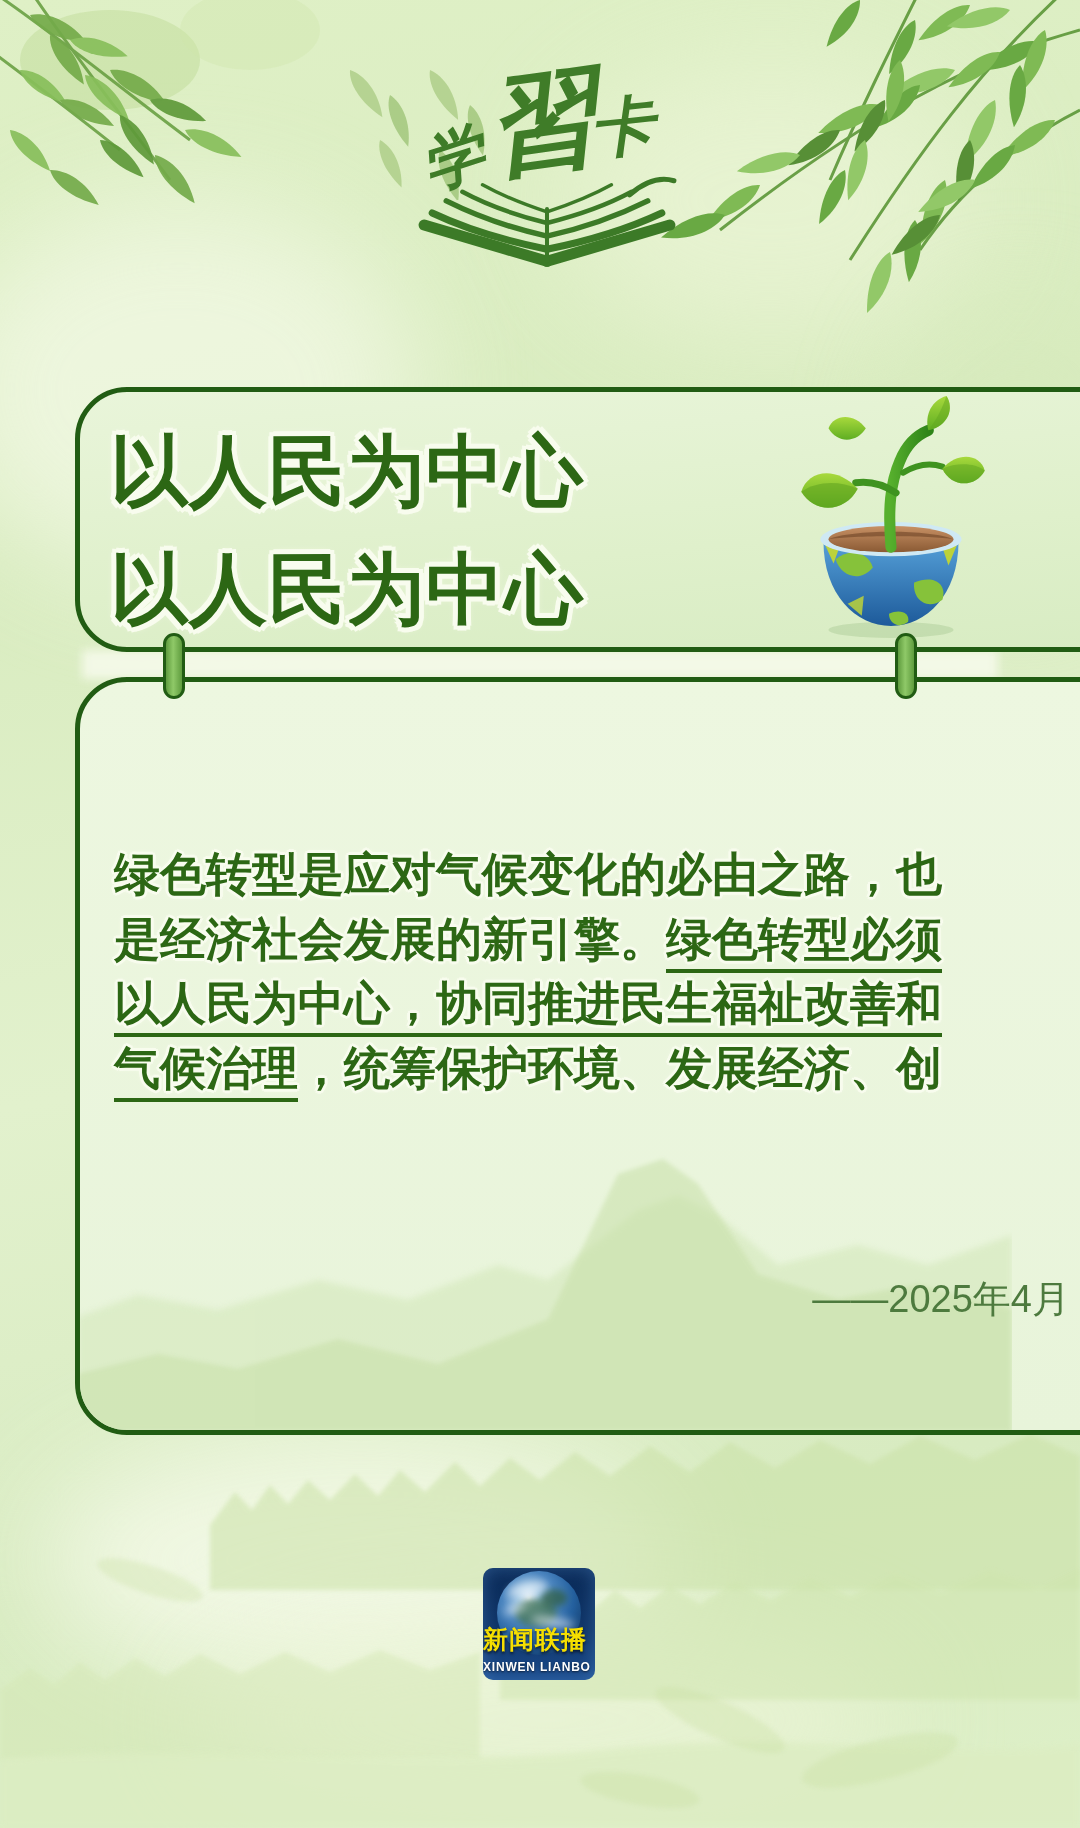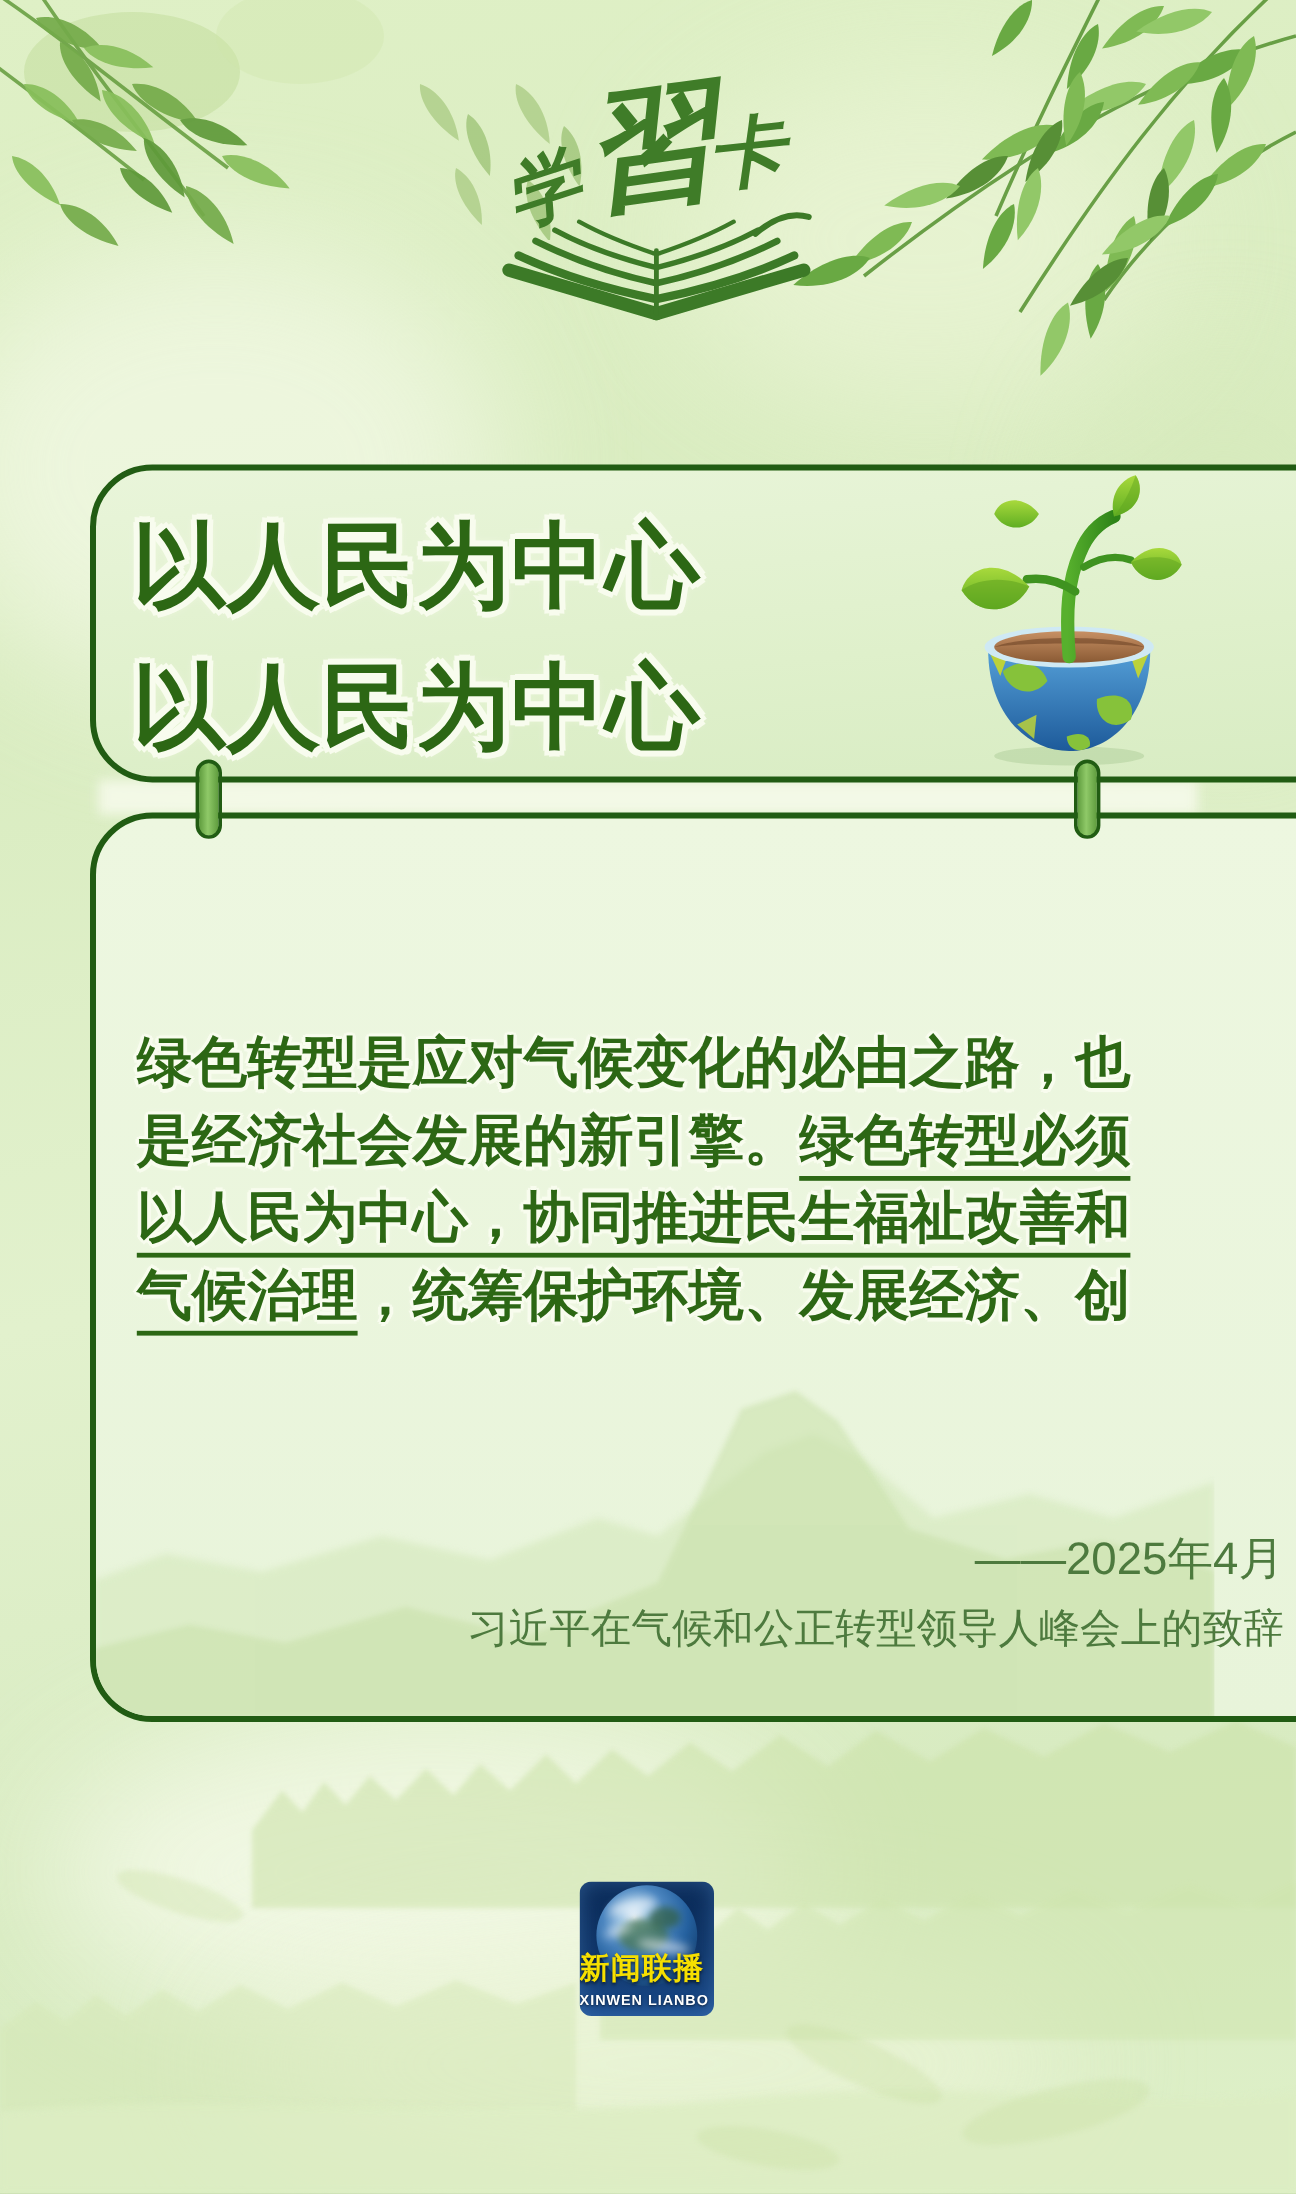--- a/index.html
+++ b/index.html
@@ -22,21 +22,21 @@
   .card2{top:677px;height:758px;background:linear-gradient(180deg,#edf7e0 0%,#e8f4da 100%);overflow:hidden;}
   .titleline{position:absolute;left:30px;line-height:1;font-size:78px;font-weight:900;letter-spacing:1px;color:#2c6714;white-space:nowrap;
     text-shadow:5px 0 #f8fcee,-5px 0 #f8fcee,0 5px #f8fcee,0 -5px #f8fcee,4px 4px #f8fcee,-4px -4px #f8fcee,4px -4px #f8fcee,-4px 4px #f8fcee,0 0 10px #f8fcee;}
   .t1{top:40px;} .t2{top:158px;}
   .gapstrip{position:absolute;left:82px;top:650px;width:916px;height:29px;background:rgba(245,250,234,.9);filter:blur(5px);z-index:2;}
   .peg{position:absolute;top:633px;width:22px;height:66px;border:3px solid #215c13;border-radius:12px;box-sizing:border-box;
     background:linear-gradient(90deg,#5f9c3e,#8fc968 45%,#5f9c3e);z-index:6;}
   .peg.left{left:163px;} .peg.right{left:895px;}
   .sprout{position:absolute;left:715px;top:-4px;width:192px;height:252px;}
   
-  .qblock{position:absolute;left:34px;top:171px;z-index:3;}
+  .qblock{position:absolute;left:34px;top:160px;z-index:3;}
   .qline{height:64.5px;line-height:64.5px;font-size:46px;font-weight:900;color:#2c6714;white-space:nowrap;
     text-shadow:3px 0 #f8fcee,-3px 0 #f8fcee,0 3px #f8fcee,0 -3px #f8fcee,2px 2px #f8fcee,-2px -2px #f8fcee,2px -2px #f8fcee,-2px 2px #f8fcee,0 0 6px #f8fcee;}
   .u{border-bottom:4px solid #2c6714;padding-bottom:4px;}
   .attr{position:absolute;right:66px;color:#4d7a3e;white-space:nowrap;z-index:3;}
   .attr1{top:592px;font-size:38px;font-weight:500;}
   .attr2{top:652px;font-size:34px;font-weight:400;}
   .card-mtn{position:absolute;left:-2px;bottom:-2px;width:934px;height:320px;z-index:1;}
   
   .tvlogo{position:absolute;left:483px;top:1568px;width:112px;height:112px;border-radius:10px;overflow:hidden;z-index:5;
     background:linear-gradient(180deg,#0a2a57 0%,#0f3568 55%,#1b4b8c 100%);box-shadow:inset 0 0 18px rgba(90,150,215,.4);}
@@ -229,21 +229,20 @@
       <path d="M0,205 L60,183 L140,198 L240,168 L330,188 L420,153 L470,168 L560,98 L600,83 L640,103 L700,153 L780,133 L850,153 L934,123 L934,320 L0,320 Z" fill="#d7eac0" opacity=".7" style="filter:blur(3px)"></path>
       <path d="M0,262 L80,242 L160,257 L260,227 L360,252 L470,207 L540,62 L585,47 L620,72 L680,162 L760,187 L840,172 L934,197 L934,320 L0,320 Z" fill="#c8e0a9" opacity=".55" style="filter:blur(2px)"></path>
     </svg>
     <div class="qblock">
       <div class="qline"><span>绿色转型是应对气候变化的必由之路，也</span></div>
       <div class="qline"><span>是经济社会发展的新引擎。</span><span class="u">绿色转型必须</span></div>
       <div class="qline"><span class="u">以人民为中心，协同推进民生福祉改善和</span></div>
       <div class="qline"><span class="u">气候治理</span><span>，统筹保护环境、发展经济、创</span></div>
     </div>
     <div class="attr attr1">——2025年4月</div>
-    <div class="attr attr2">习近平在气候和公正转型领导人峰会上的致辞</div>
   </div>
 
   <div class="tvlogo">
     <div class="globe">
       <div class="land" style="left:18px;top:28px;width:42px;height:28px;"></div>
       <div class="land" style="left:44px;top:18px;width:26px;height:18px;background:#2f5d3e;"></div>
       <div class="cloud" style="left:10px;top:12px;width:40px;height:12px;transform:rotate(-12deg);"></div>
       <div class="cloud" style="left:34px;top:46px;width:44px;height:10px;transform:rotate(8deg);"></div>
       <div class="cloud" style="left:6px;top:34px;width:24px;height:8px;transform:rotate(-20deg);"></div>
     </div>

